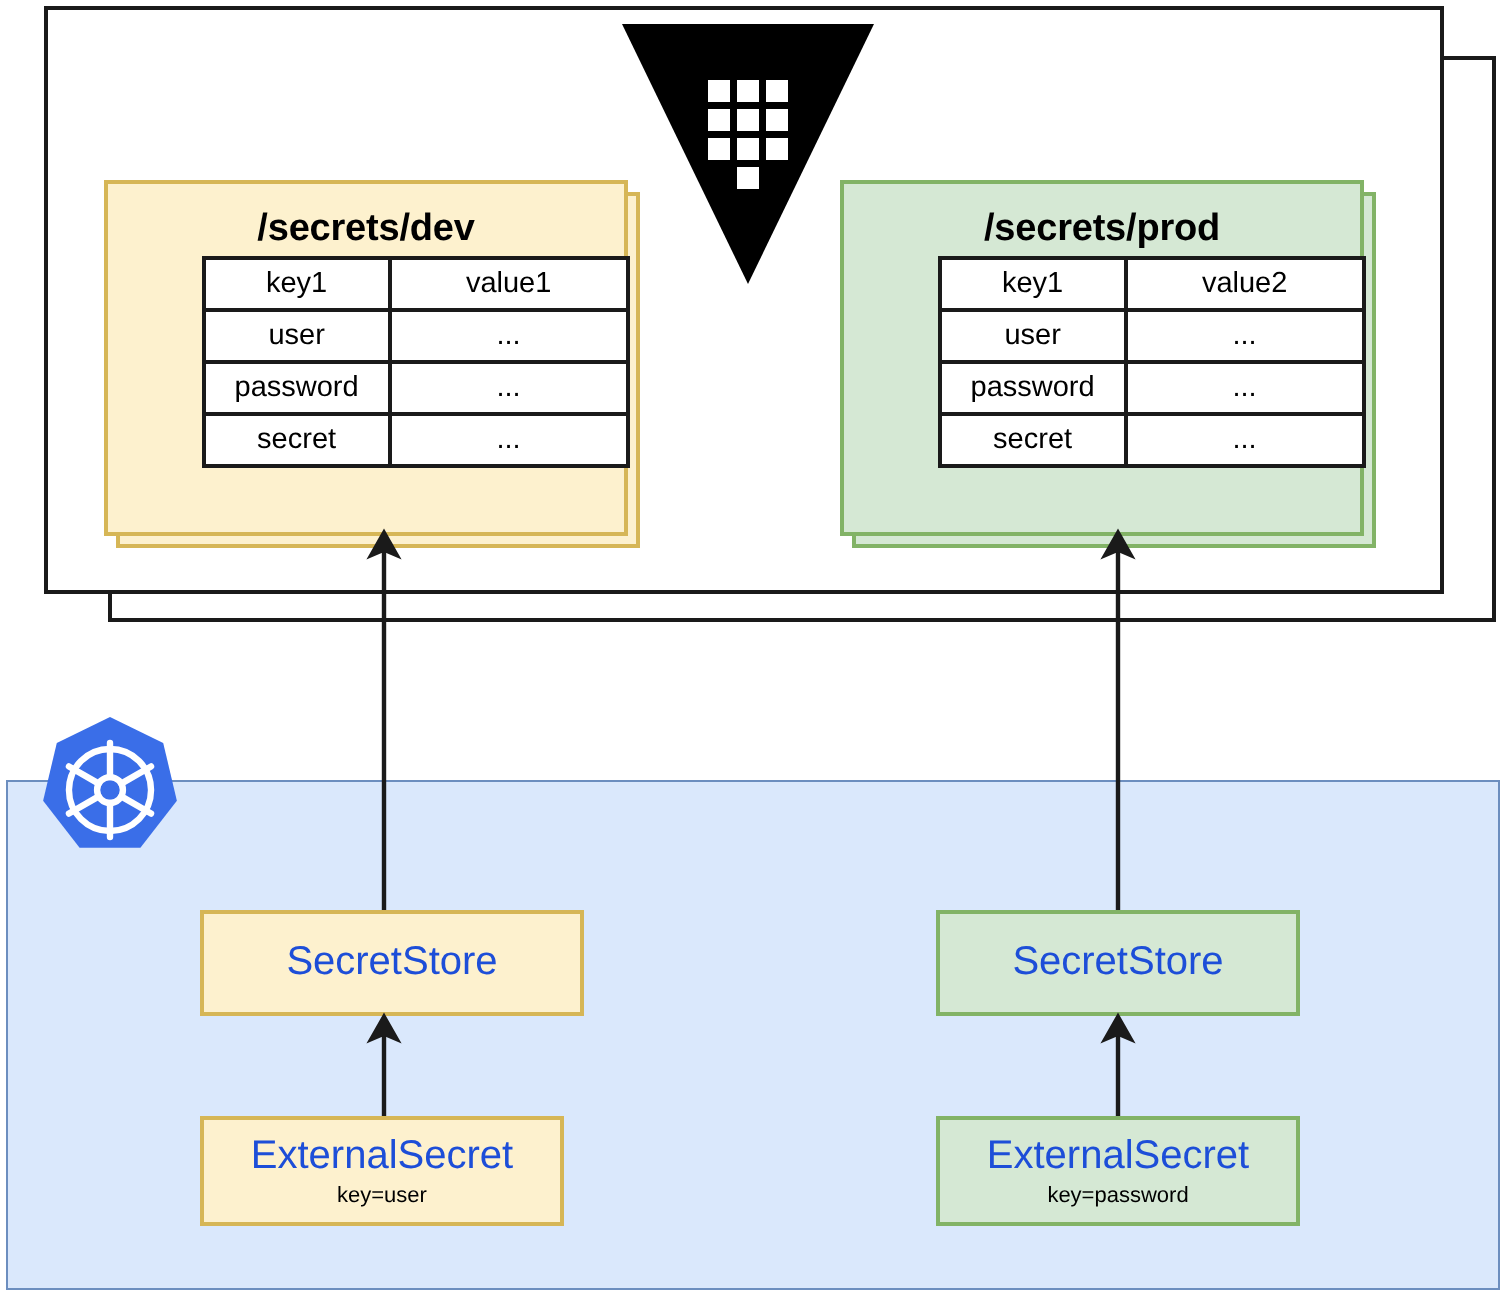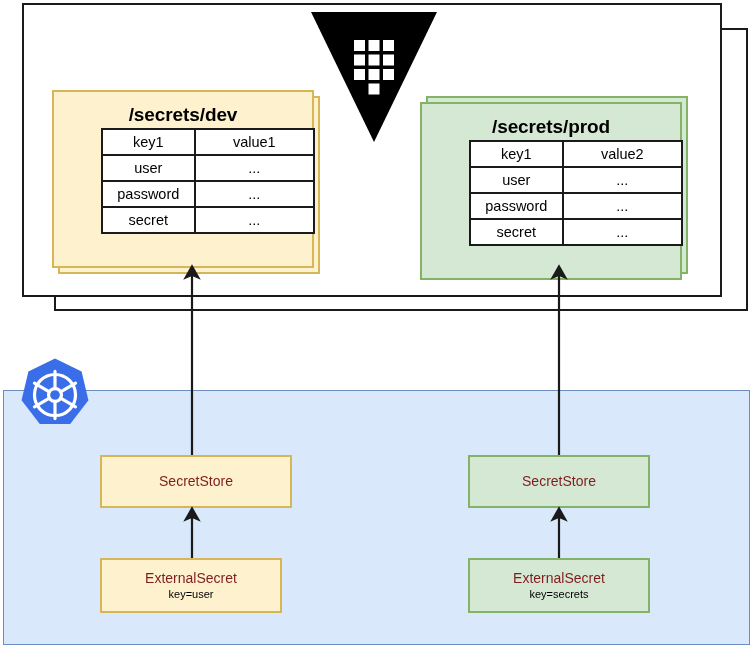--- a/index.html
+++ b/index.html
@@ -127,22 +127,22 @@
     border-width: 2px;
     border-style: solid;
     display: flex;
     flex-direction: column;
     align-items: center;
     justify-content: center;
     text-align: center;
     line-height: 1.28;
   }
   .res-box .res-title {
-    font-size: 14px;
-    color: #7f1d1d;
+    font-size: 20px;
+    color: #1d4ed8;
   }
   .res-box.bold .res-title { font-weight: normal; }
   .res-box .res-sub {
     font-size: 11px;
     color: #000000;
   }
   .yellow-box { background: #fdf1ce; border-color: #d6b656; }
   .green-box  { background: #d5e8d4; border-color: #82b366; }
 
   
@@ -203,21 +203,21 @@
             <td class="k">secret</td>
             <td class="v">...</td>
           </tr>
         </tbody>
       </table>
     </div>
   </div>
 
   <div class="card-stack stack-prod" style="left:420px; top:90px; width:274px; height:190px;">
     <div class="card-layer back1" style="width:262px; height:178px;"></div>
-    <div class="card-layer front" style="width:262px; height:178px;margin-top:12px;">
+    <div class="card-layer front" style="width:262px; height:178px;">
       <div class="card-title">/secrets/prod</div>
       <table class="kv-table">
         <tbody>
           <tr>
             <td class="k">key1</td>
             <td class="v">value2</td>
           </tr>
           <tr>
             <td class="k">user</td>
             <td class="v">...</td>
@@ -262,21 +262,21 @@
     <span class="res-title">ExternalSecret</span>
     <span class="res-sub">key=user</span>
   </div>
 
   <div class="res-box green-box" style="left:468px; top:455px; width:182px; height:53px;">
     <span class="res-title">SecretStore</span>
   </div>
 
   <div class="res-box green-box bold" style="left:468px; top:558px; width:182px; height:55px;">
     <span class="res-title">ExternalSecret</span>
-    <span class="res-sub">key=secrets</span>
+    <span class="res-sub">key=password</span>
   </div>
 
   <svg class="arrow-svg" viewBox="0 0 752 648" xmlns="http://www.w3.org/2000/svg">
     <defs>
       <marker id="arrowhead" markerWidth="10" markerHeight="10" refX="5" refY="5" orient="auto" markerUnits="strokeWidth">
         <path d="M 1.5,1 L 8.5,5 L 1.5,9 L 3.2,5 Z" fill="#1a1a1a"></path>
       </marker>
     </defs>
 
     <line x1="192" y1="455" x2="192" y2="272" stroke="#1a1a1a" stroke-width="2.2" marker-end="url(#arrowhead)"></line>

